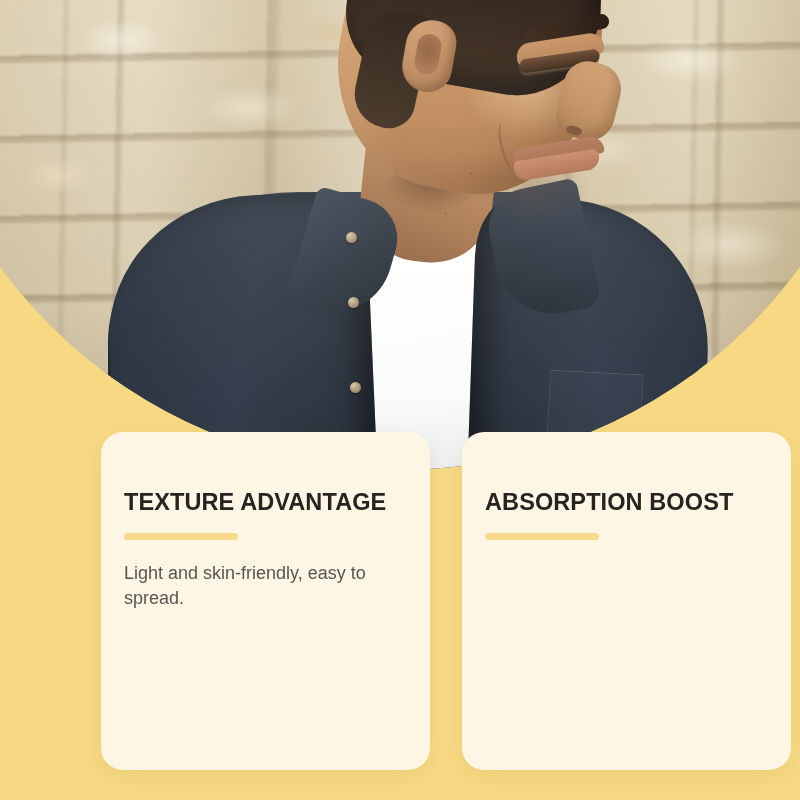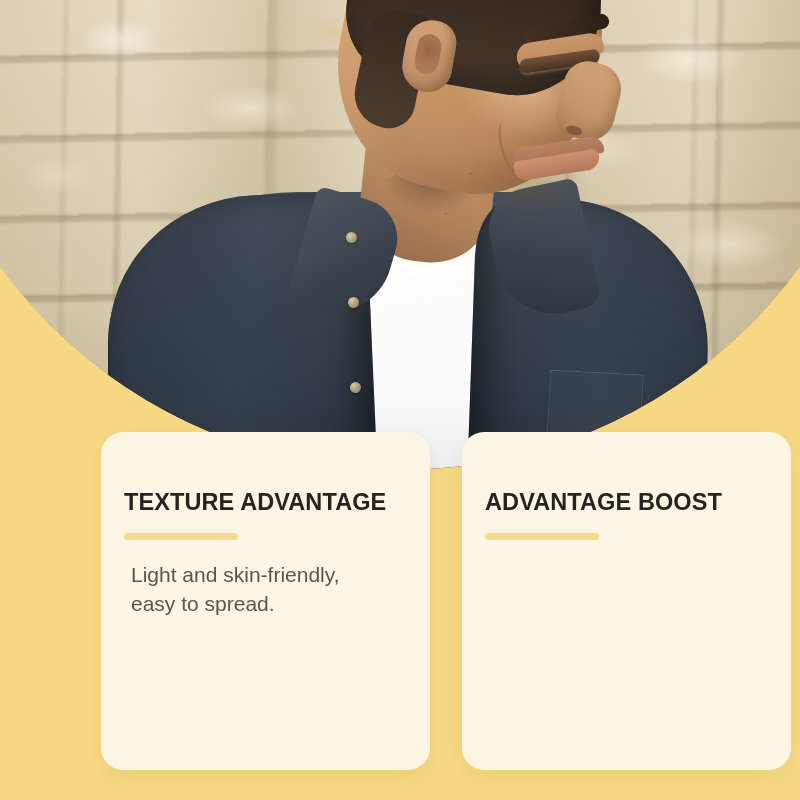--- a/index.html
+++ b/index.html
@@ -463,22 +463,22 @@
     white-space: nowrap;
   }
   .card-rule {
     margin-top: 18px;
     width: 114px;
     height: 7px;
     border-radius: 4px;
     background: #f6d98a;
   }
   .card-body {
-    margin: 21px 0 0 7px;
-    font-size: 21px;
+    margin: 21px 0 0 0;
+    font-size: 18px;
     line-height: 1.38;
     color: #5b5550;
     max-width: 250px;
   }
 </style>
 </head>
 <body>
 
 <div class="poster">
 
@@ -531,18 +531,18 @@
 
   <div class="cards">
 
     <div class="card">
       <h2 class="card-title">TEXTURE ADVANTAGE</h2>
       <div class="card-rule"></div>
       <p class="card-body">Light and skin-friendly, easy to spread.</p>
     </div>
 
     <div class="card">
-      <h2 class="card-title">ADVANTAGE BOOST</h2>
+      <h2 class="card-title">ABSORPTION BOOST</h2>
       <div class="card-rule"></div>
     </div>
 
   </div>
 </div>
 
 </body></html>

